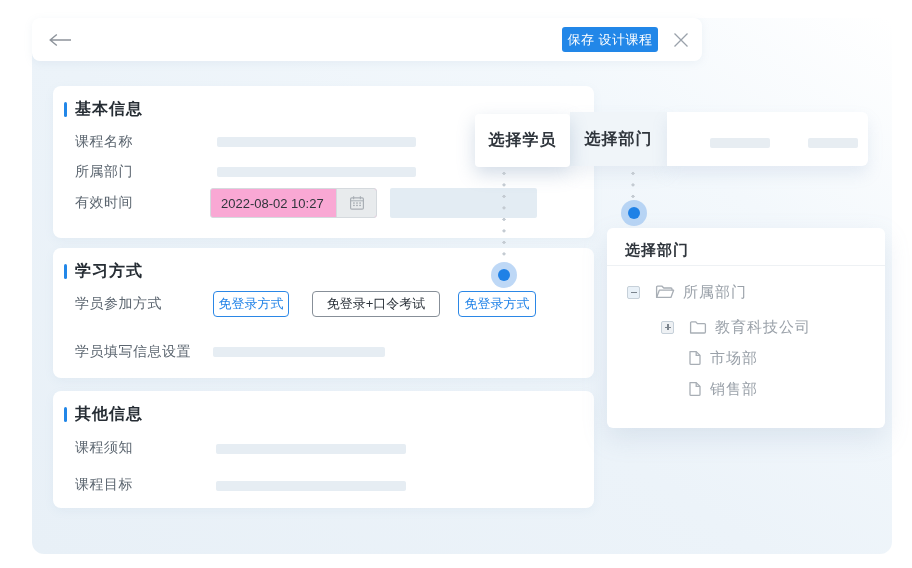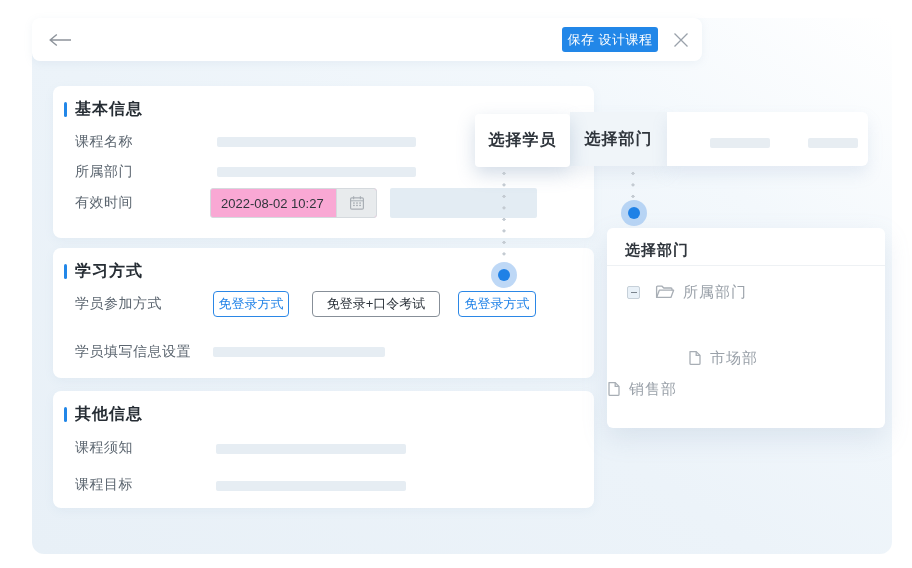--- a/index.html
+++ b/index.html
@@ -187,32 +187,41 @@
       <span class="toggle toggle-minus"></span>
       <span class="tree-icon">
         <svg width="20" height="16" viewBox="0 0 20 16">
           <path d="M1.6 13.4 V3.2 a1 1 0 0 1 1 -1 H7 l1.8 1.8 h7.2 a1 1 0 0 1 1 1 V6.2" fill="none" stroke="#a8aeb5" stroke-width="1.3"></path>
           <path d="M1.6 13.4 L4.3 6.2 H18.6 L15.9 13.4 Z" fill="none" stroke="#a8aeb5" stroke-width="1.3" stroke-linejoin="round"></path>
         </svg>
       </span>
       <span class="tree-label">所属部门</span>
     </div>
 
+    <div class="tree-row" style="top:88px; padding-left:54px;">
+      <span class="toggle toggle-plus"></span>
+      <span class="tree-icon">
+        <svg width="18" height="15" viewBox="0 0 18 15">
+          <path d="M1.6 13 V2.8 a1 1 0 0 1 1 -1 H6.6 l1.8 1.8 H15.4 a1 1 0 0 1 1 1 V12 a1 1 0 0 1 -1 1 Z" fill="none" stroke="#a8aeb5" stroke-width="1.3" stroke-linejoin="round"></path>
+        </svg>
+      </span>
+      <span class="tree-label">教育科技公司</span>
+    </div>
 
     <div class="tree-row" style="top:119px; padding-left:81px;">
       <span class="tree-icon">
         <svg width="14" height="16" viewBox="0 0 14 16">
           <path d="M2 1.6 h6.2 L12 5.4 V13.4 a1 1 0 0 1 -1 1 H3 a1 1 0 0 1 -1 -1 Z" fill="none" stroke="#a8aeb5" stroke-width="1.3" stroke-linejoin="round"></path>
           <path d="M8.2 1.6 V5.4 H12" fill="none" stroke="#a8aeb5" stroke-width="1.3"></path>
         </svg>
       </span>
       <span class="tree-label">市场部</span>
     </div>
 
-    <div class="tree-row" style="top:150px; ">
+    <div class="tree-row" style="top:150px; padding-left:81px;">
       <span class="tree-icon">
         <svg width="14" height="16" viewBox="0 0 14 16">
           <path d="M2 1.6 h6.2 L12 5.4 V13.4 a1 1 0 0 1 -1 1 H3 a1 1 0 0 1 -1 -1 Z" fill="none" stroke="#a8aeb5" stroke-width="1.3" stroke-linejoin="round"></path>
           <path d="M8.2 1.6 V5.4 H12" fill="none" stroke="#a8aeb5" stroke-width="1.3"></path>
         </svg>
       </span>
       <span class="tree-label">销售部</span>
     </div>
   </div>
 

